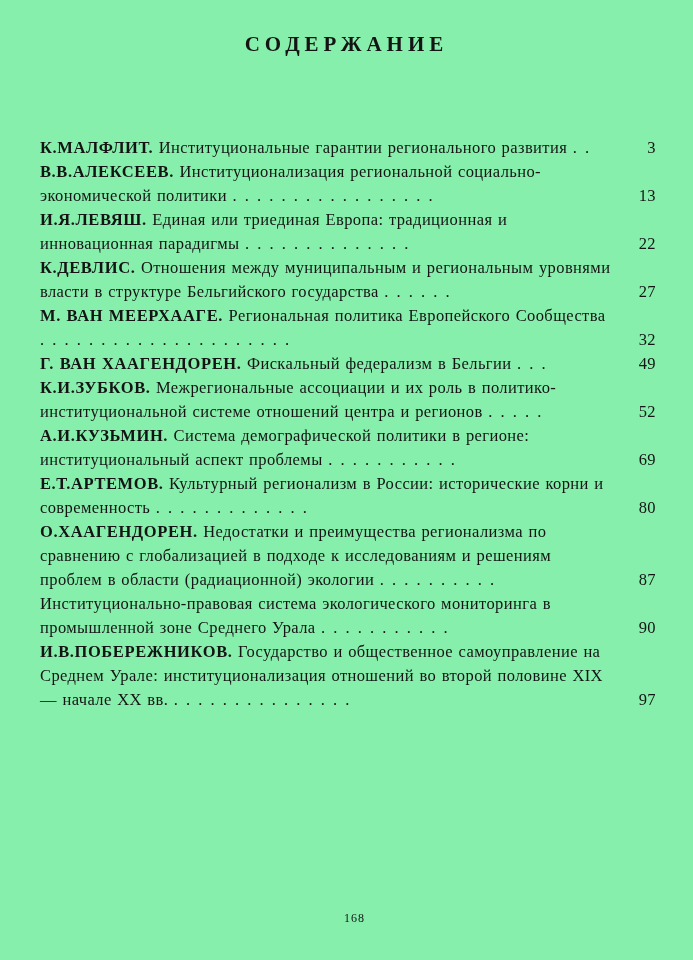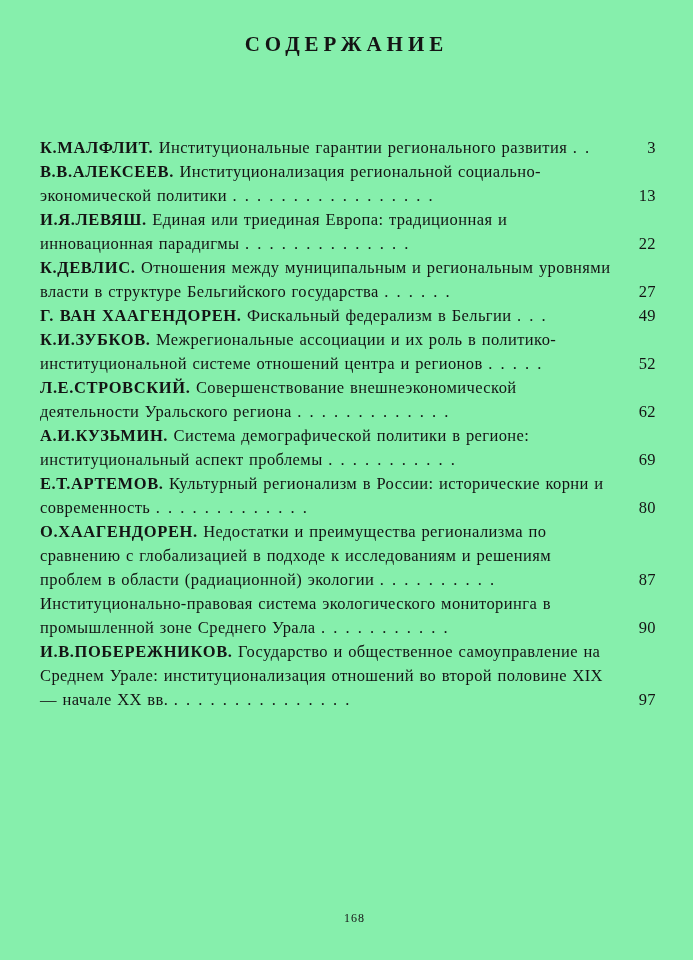--- a/index.html
+++ b/index.html
@@ -87,43 +87,43 @@
       <span class="pagenum">22</span>
     </div>
 
     <div class="entry">
       <span class="author">К.ДЕВЛИС.</span>
       <span class="t">Отношения между муниципальным и региональным уровнями власти в структуре Бельгийского государства</span>
       <span class="dots">. . . . . .</span>
       <span class="pagenum">27</span>
     </div>
 
+    <div class="entry">
+      <span class="author">М. ВАН МЕЕРХААГЕ.</span>
+      <span class="t">Региональная политика Европейского Сообщества</span>
+      <span class="dots">. . . . . . . . . . . . . . . . . . . . .</span>
+      <span class="pagenum">32</span>
+    </div>
 
 
 
     <div class="entry">
       <span class="author">Г. ВАН ХААГЕНДОРЕН.</span>
       <span class="t">Фискальный федерализм в Бельгии</span>
       <span class="dots">. . .</span>
       <span class="pagenum">49</span>
     </div>
 
     <div class="entry">
       <span class="author">К.И.ЗУБКОВ.</span>
       <span class="t">Межрегиональные ассоциации и их роль в политико-институциональной системе отношений центра и регионов</span>
       <span class="dots">. . . . .</span>
       <span class="pagenum">52</span>
     </div>
 
-    <div class="entry">
-      <span class="author">Л.Е.СТРОВСКИЙ.</span>
-      <span class="t">Совершенствование внешнеэкономической деятельности Уральского региона</span>
-      <span class="dots">. . . . . . . . . . . . .</span>
-      <span class="pagenum">62</span>
-    </div>
 
     <div class="entry">
       <span class="author">А.И.КУЗЬМИН.</span>
       <span class="t">Система демографической политики в регионе: институциональный аспект проблемы</span>
       <span class="dots">. . . . . . . . . . .</span>
       <span class="pagenum">69</span>
     </div>
 
     <div class="entry">
       <span class="author">Е.Т.АРТЕМОВ.</span>

